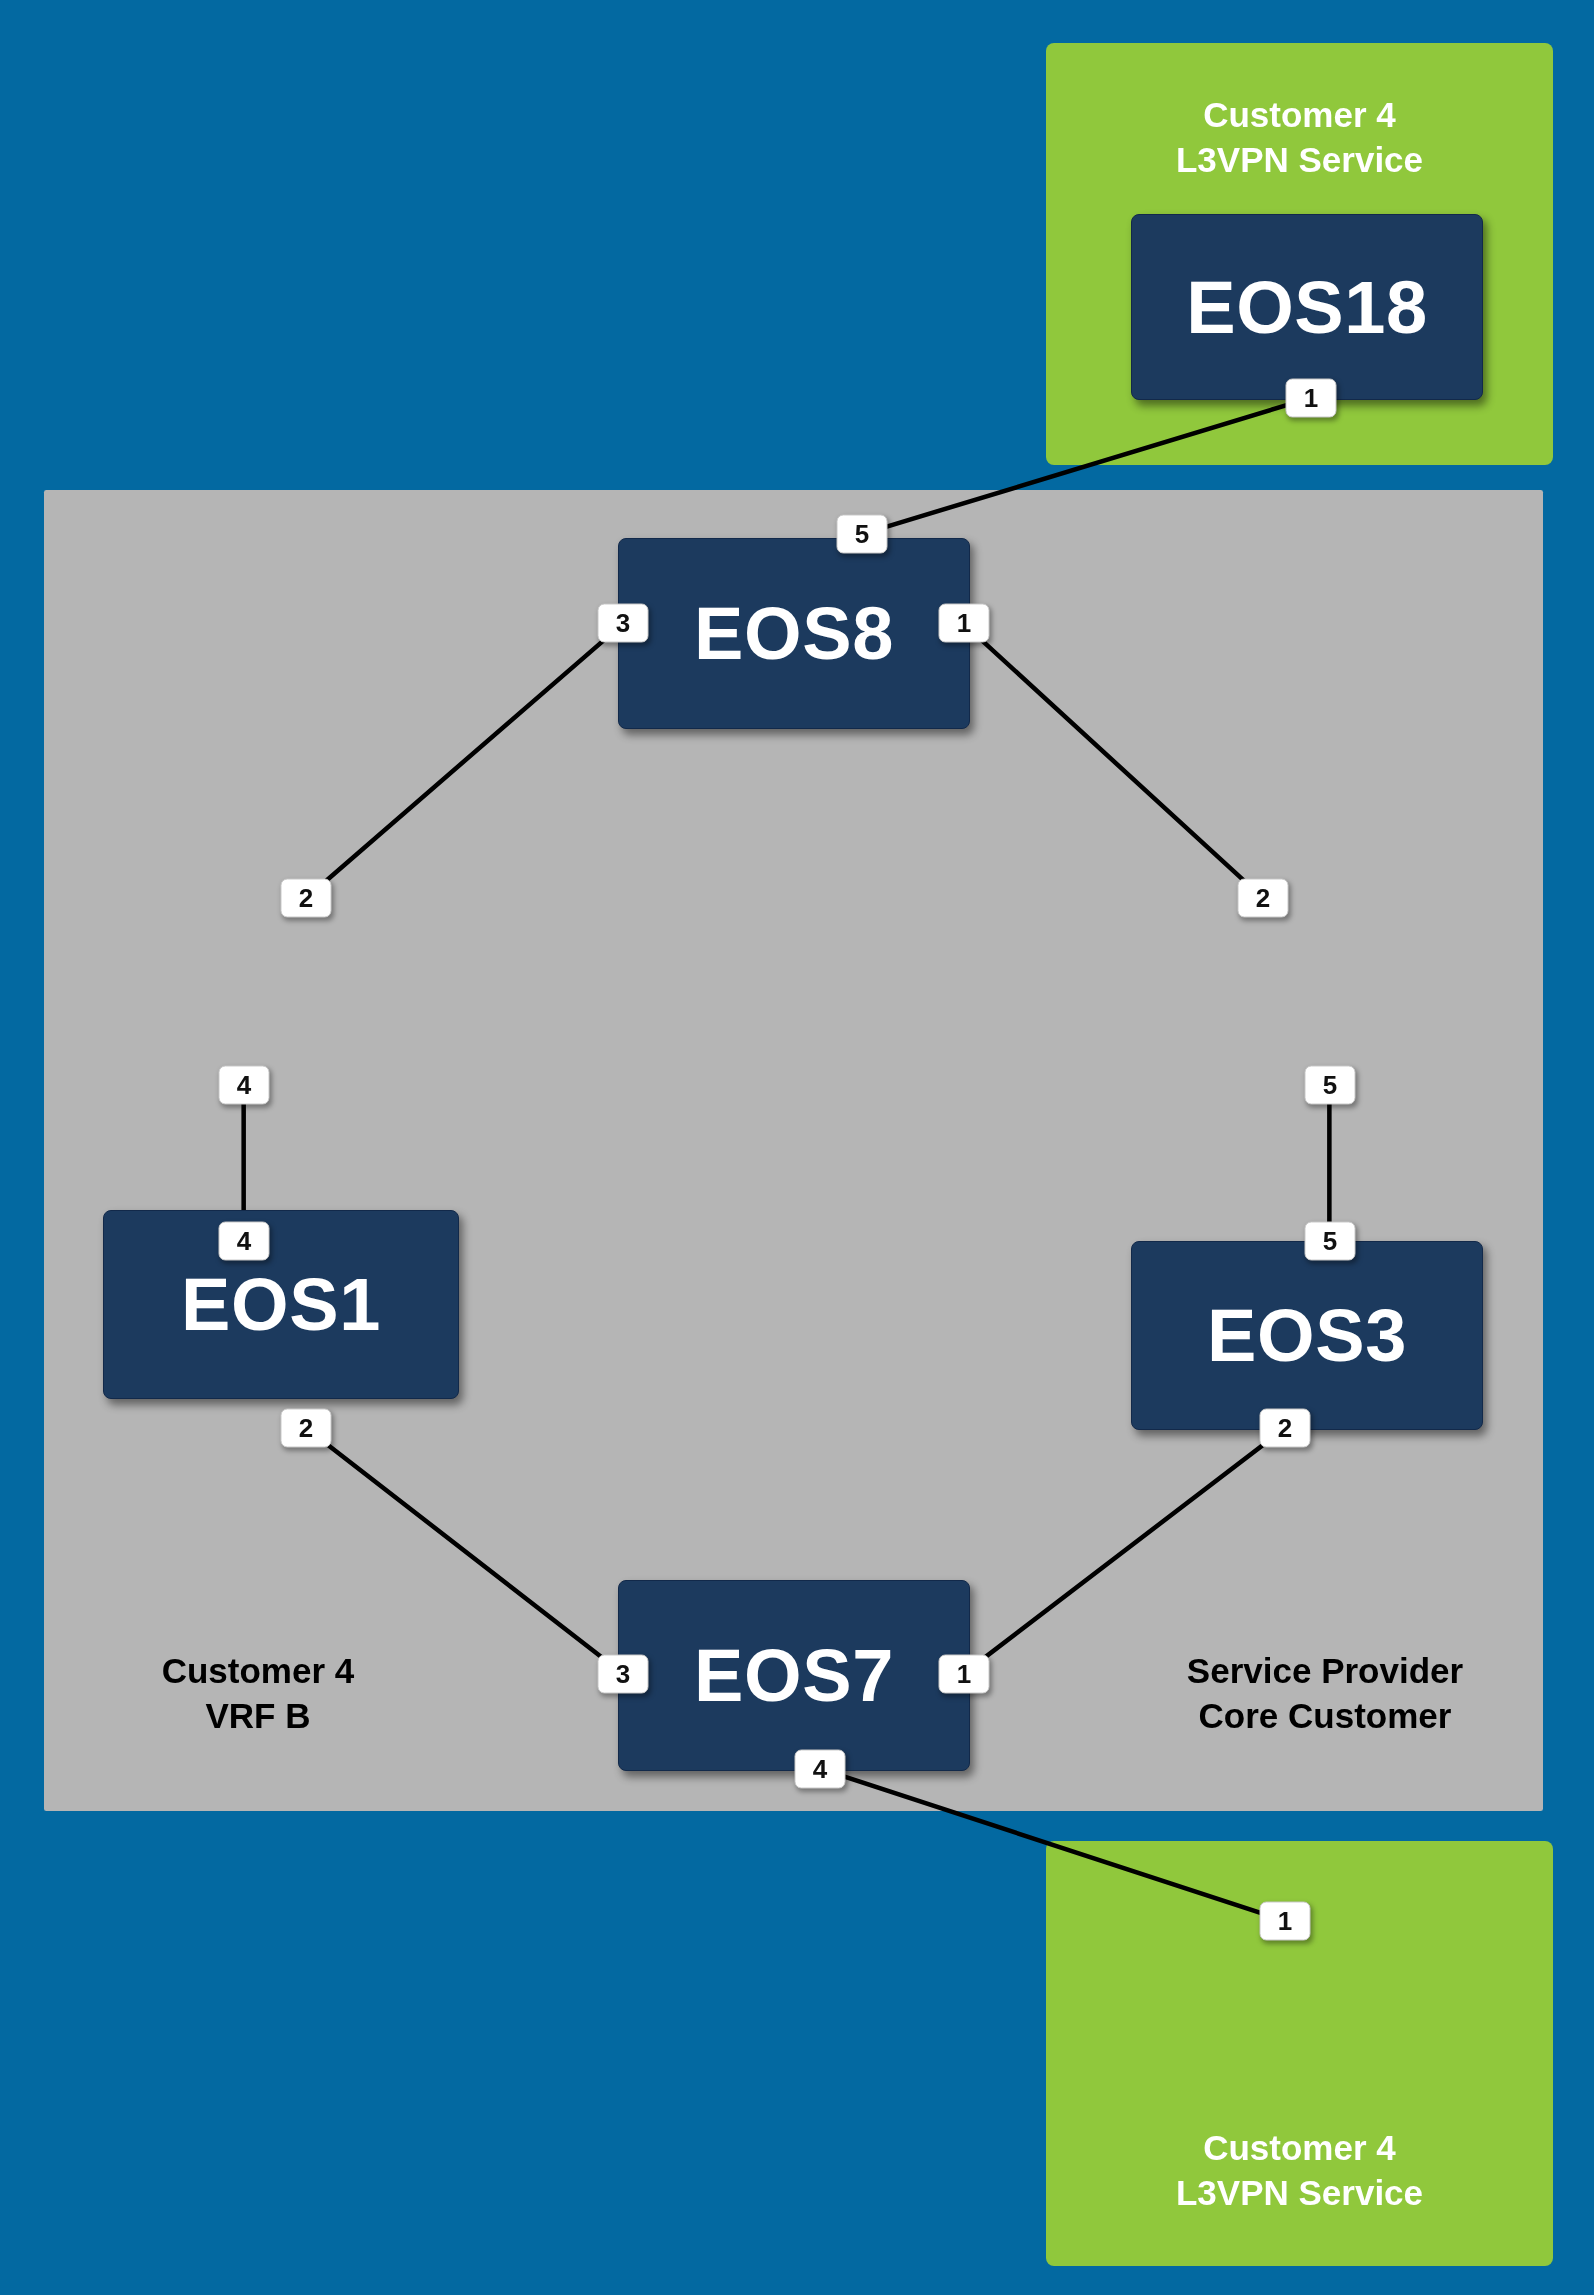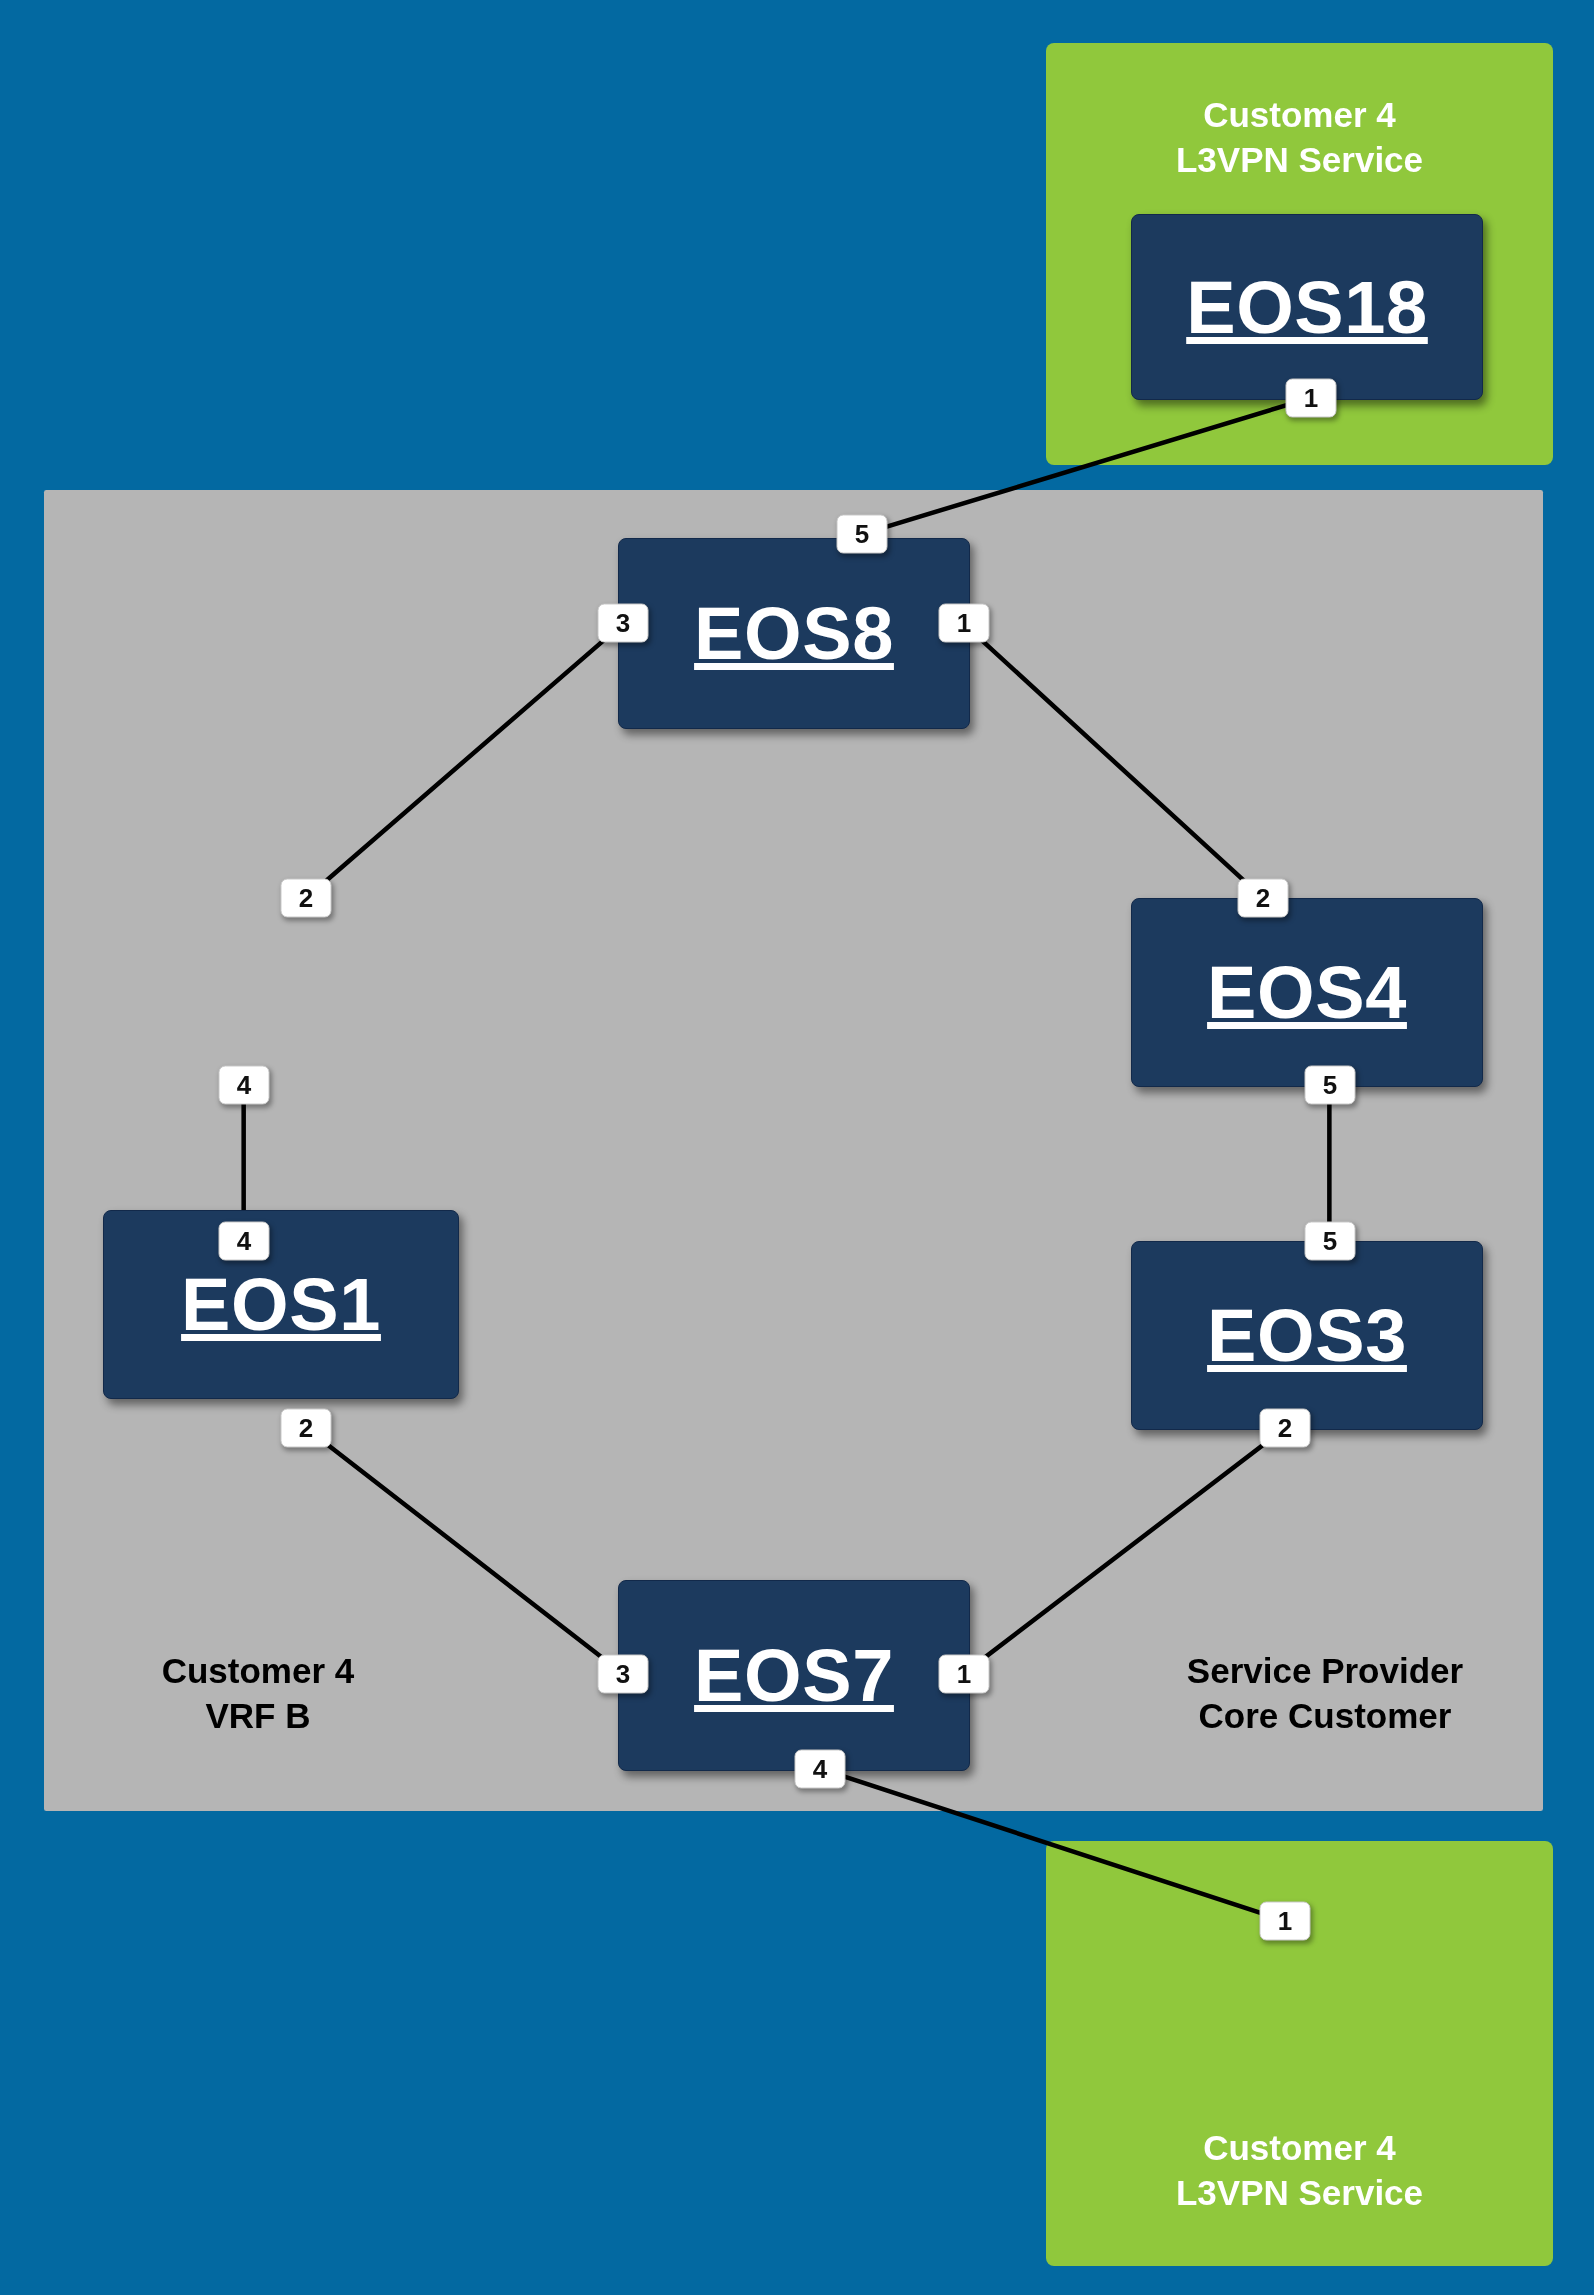--- a/index.html
+++ b/index.html
@@ -57,21 +57,20 @@
     box-shadow:4px 5.1px 9px rgba(0,0,0,0.45);
     display:flex;
     align-items:center;
     justify-content:center;
   }
   .node-label{
     color:#ffffff;
     font-weight:bold;
     font-size:74px;
     letter-spacing:0.6px;
-    text-decoration:underline;
   }
   .port{
     position:absolute;
     z-index:4;
     transform:translate(-50%,-50%);
     width:49px;
     height:37px;
     background:#ffffff;
     border:1.1px solid #c9c9c9;
     border-radius:6.8px;
@@ -131,23 +130,20 @@
 
   <div class="node" style="left:1131px;top:214px;width:350px;height:184px">
     <span class="node-label">EOS18</span>
   </div>
 
   <div class="node" style="left:618px;top:538px;width:350px;height:189px">
     <span class="node-label">EOS8</span>
   </div>
 
 
-  <div class="node" style="left:1131px;top:898px;width:350px;height:187px">
-    <span class="node-label">EOS4</span>
-  </div>
 
   <div class="node" style="left:103px;top:1210px;width:354px;height:187px">
     <span class="node-label">EOS1</span>
   </div>
 
   <div class="node" style="left:1131px;top:1241px;width:350px;height:187px">
     <span class="node-label">EOS3</span>
   </div>
 
   <div class="node" style="left:618px;top:1580px;width:350px;height:189px">

